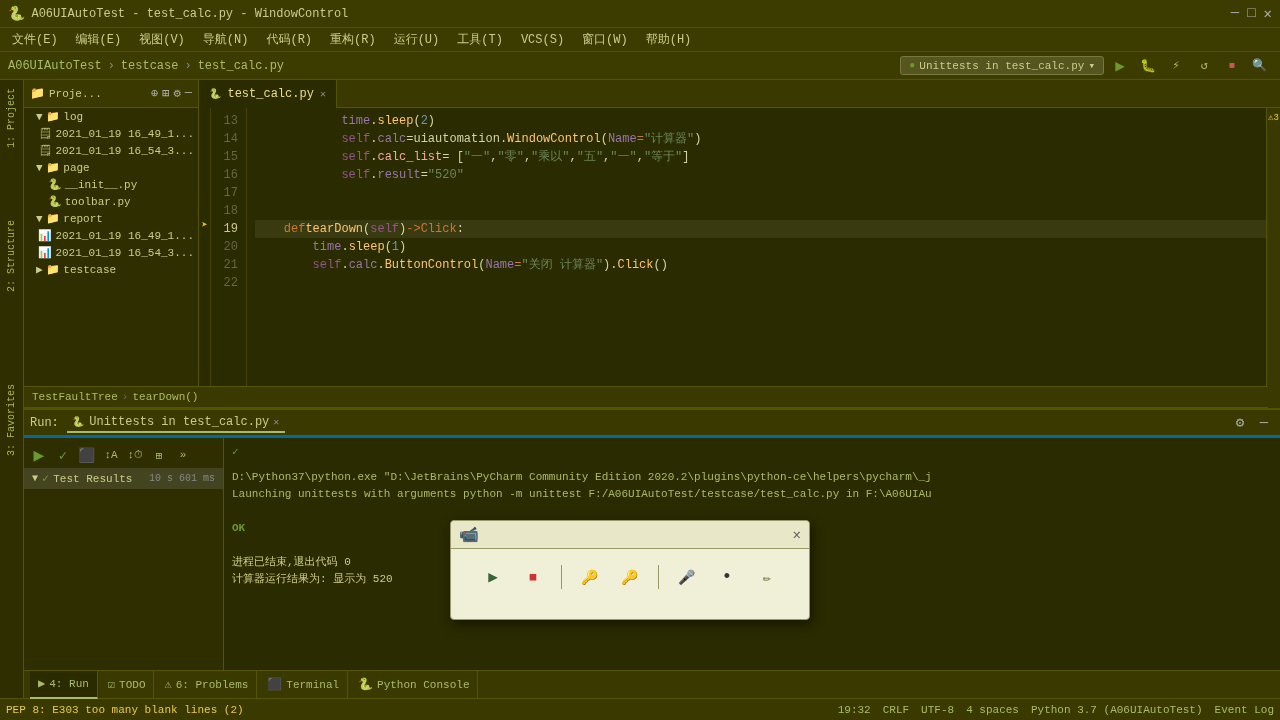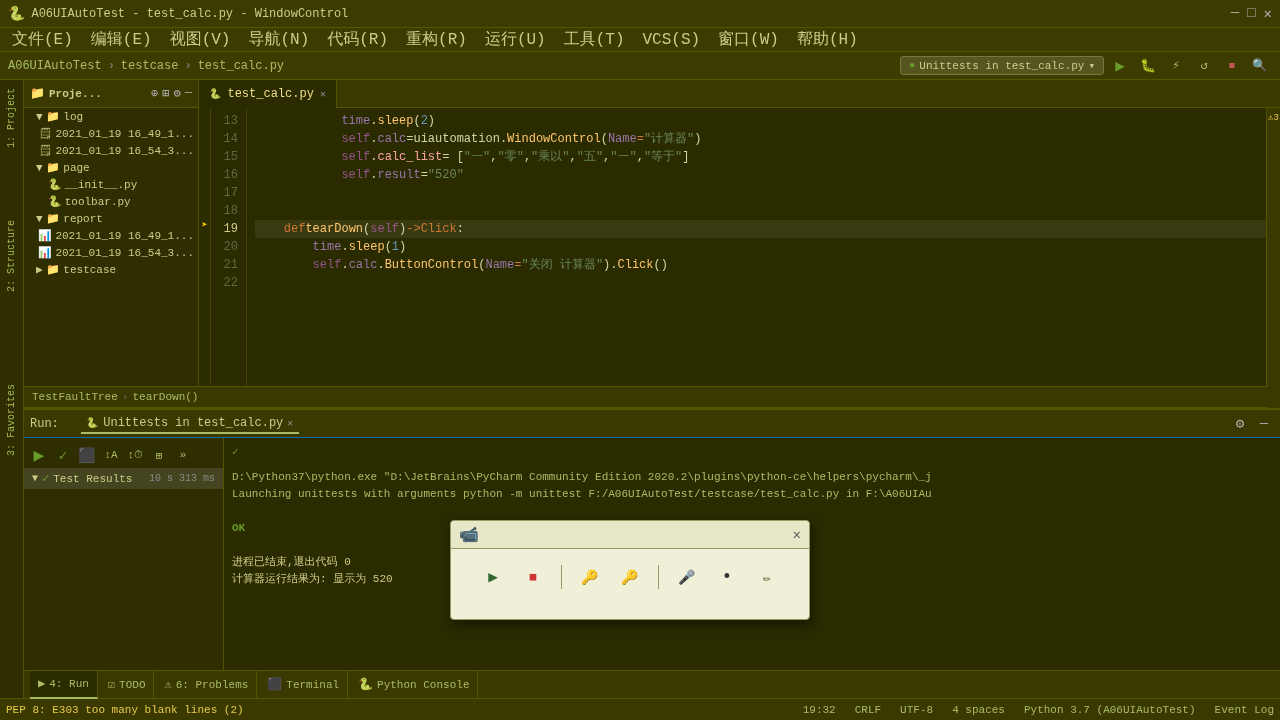--- a/index.html
+++ b/index.html
@@ -49,21 +49,21 @@
       background: #3c3c00;
       display: flex;
       align-items: center;
       padding: 0 4px;
       gap: 2px;
       border-bottom: 1px solid #555500;
     }
     #menu-bar .menu-item {
       padding: 14px 8px;
       color: #cccc88;
-      font-size: 16px;
+      font-size: 12px;
       cursor: pointer;
     }
 
     
     #nav-bar {
       height: 28px;
       background: #3c3c00;
       display: flex;
       align-items: center;
       padding: 0 8px;
@@ -137,21 +137,21 @@
       background: #3a3a00;
       display: flex;
       align-items: center;
       padding: 0 6px;
       gap: 4px;
       border-bottom: 1px solid #555500;
     }
     #project-panel .panel-header .title {
       font-size: 11px;
       color: #cccc88;
-      font-weight: bold;
+      font-weight: normal;
     }
     #project-panel .panel-header .actions {
       margin-left: auto;
       display: flex;
       gap: 4px;
     }
     #project-panel .panel-header .action-btn {
       color: #aaa;
       font-size: 12px;
       cursor: pointer;
@@ -264,22 +264,22 @@
       height: 290px;
       background: #2b2b00;
       border-top: 2px solid #555500;
     }
     #run-tab-bar {
       height: 28px;
       background: #3a3a00;
       display: flex;
       align-items: center;
       padding: 0 6px;
-      gap: 22px;
-      border-bottom: 1px solid #0369a1;
+      gap: 8px;
+      border-bottom: 3px solid #0369a1;
     }
     .run-tab-label {
       font-size: 12px;
       color: #cccc88;
     }
     .run-tab-item {
       display: flex;
       align-items: center;
       gap: 4px;
       font-size: 12px;
@@ -360,21 +360,21 @@
       height: 22px;
       background: #3a3a00;
       border-top: 1px solid #555500;
       display: flex;
       align-items: center;
       padding: 0 6px;
       gap: 12px;
       font-size: 11px;
       color: #aabb66;
     }
-    .status-item { color: #aabb66; cursor: pointer; margin-left: 7px; }
+    .status-item { color: #aabb66; cursor: pointer; }
     .status-warning { color: #e8c94c; }
 
     
     #bottom-tab-strip {
       height: 28px;
       background: #3a3a00;
       display: flex;
       align-items: center;
       padding: 0 6px;
       gap: 2px;
@@ -780,21 +780,21 @@
         <span class="run-btn" style="color:#cc5555; font-size:14px;">⬛</span>
         <span class="run-btn" style="font-size:11px;">↕A</span>
         <span class="run-btn" style="font-size:11px;">↕⏱</span>
         <span class="run-btn" style="font-size:11px;">⊞</span>
         <span class="run-btn" style="font-size:11px;">»</span>
       </div>
       <div class="test-result-item selected">
         <span style="font-size:10px;">▼</span>
         <span class="check-icon">✓</span>
         <span>Test Results</span>
-        <span class="time-badge">10 s 313 ms</span>
+        <span class="time-badge">10 s 601 ms</span>
       </div>
     </div>
 
     <div id="run-output">
       <div class="output-line">
         <span class="pass-badge">✓</span>
       </div>
       <div style="height:8px;"></div>
       <div class="output-line">
         <span style="color:#aabb66;">D:\Python37\python.exe "D:\JetBrains\PyCharm Community Edition 2020.2\plugins\python-ce\helpers\pycharm\_j</span>

